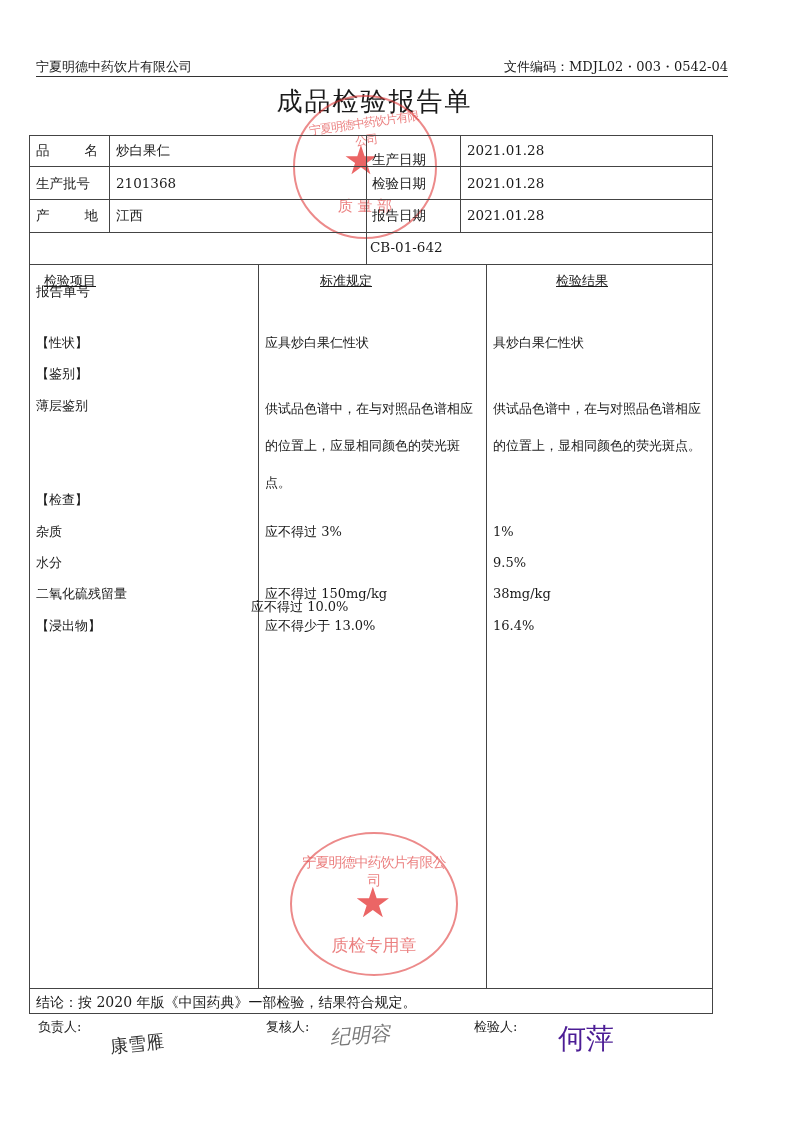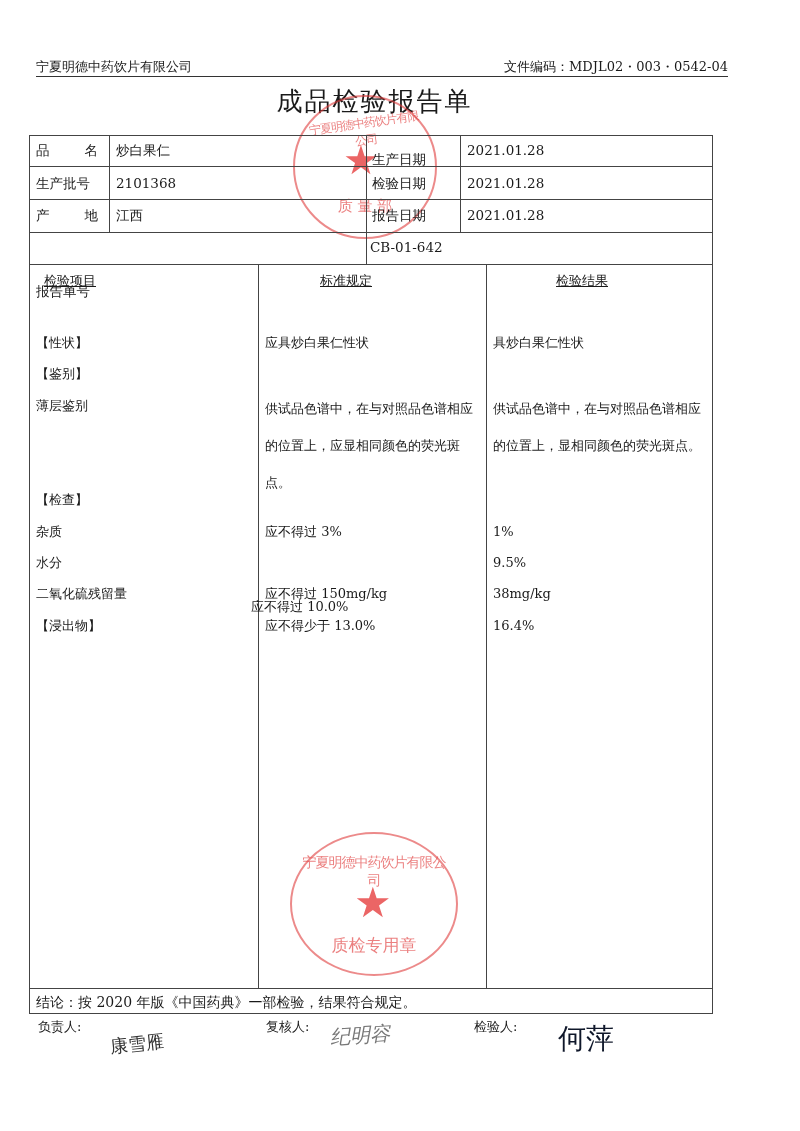--- a/index.html
+++ b/index.html
@@ -122,13 +122,13 @@
 
 <div class="cell" style="left:36px; top:987px; font-size:14px;">结论：按 2020 年版《中国药典》一部检验，结果符合规定。</div>
 
 <div class="abs sig-label" style="left:38px;">负责人:</div>
 <div class="abs signature" style="left:110px; top:1032px; font-size:18px; transform:rotate(-6deg);">康雪雁</div>
 
 <div class="abs sig-label" style="left:266px;">复核人:</div>
 <div class="abs signature" style="left:330px; top:1022px; font-size:20px; color:#777; font-style:italic; transform:rotate(-4deg);">纪明容</div>
 
 <div class="abs sig-label" style="left:474px;">检验人:</div>
-<div class="abs signature" style="left:558px; top:1020px; font-size:28px; color:#0f172a;">何萍</div>
+<div class="abs signature" style="left:558px; top:1020px; font-size:28px; color:#4c1d95;">何萍</div>
 
 </body></html>

